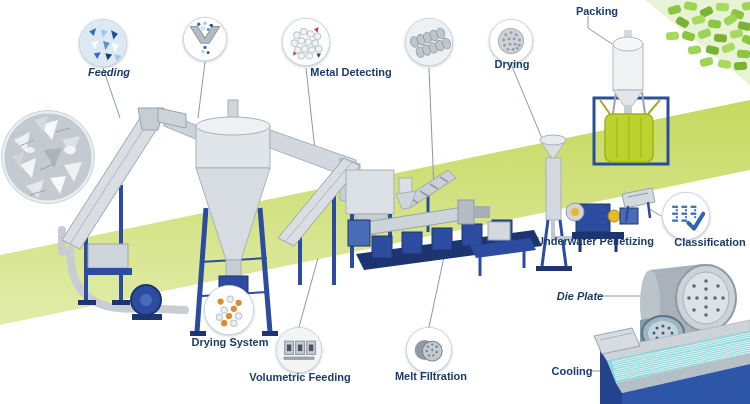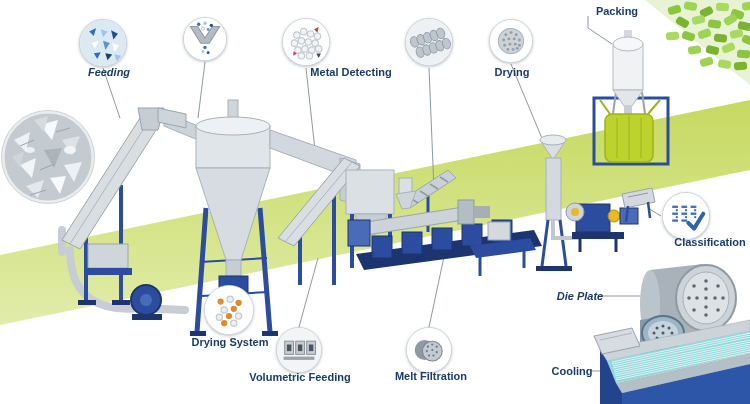--- a/index.html
+++ b/index.html
@@ -440,23 +440,24 @@
         <circle cx="12" cy="21" r="1"></circle>
           <circle cx="20" cy="21" r="1"></circle>
           <circle cx="28" cy="21" r="1"></circle>
       </g>
       <path d="M22,26 L27,31 L35,18" stroke="#2f64b0" stroke-width="3.5" fill="none" stroke-linecap="round" stroke-linejoin="round"></path>
     </svg>
   </div>
 
   <div class="lbl" style="left:109px;top:66px;font-style:italic;">Feeding</div>
   <div class="lbl" style="left:307px;top:66px;margin-left:44px;">Metal Detecting</div>
-  <div class="lbl" style="left:512px;top:66px;">Drying</div>
+  <div class="lbl" style="left:512px;top:58px;">Drying</div>
   <div class="lbl" style="left:230px;top:336px;">Drying System</div>
   <div class="lbl" style="left:300px;top:371px;">Volumetric Feeding</div>
   <div class="lbl" style="left:431px;top:370px;">Melt Filtration</div>
   <div class="lbl" style="left:688px;top:236px;padding-left:44px;">Classification</div>
 
-  <div class="lbl" style="left:617px;top:5px;">Packing</div>
+  <div class="lbl" style="left:597px;top:5px;">Packing</div>
+  <div class="lbl" style="left:595px;top:235px;">Underwater Pelletizing</div>
   <div class="lbl" style="left:580px;top:290px;font-style:italic;">Die Plate</div>
   <div class="lbl" style="left:572px;top:365px;">Cooling</div>
 
 </div>
 
 </body></html>

